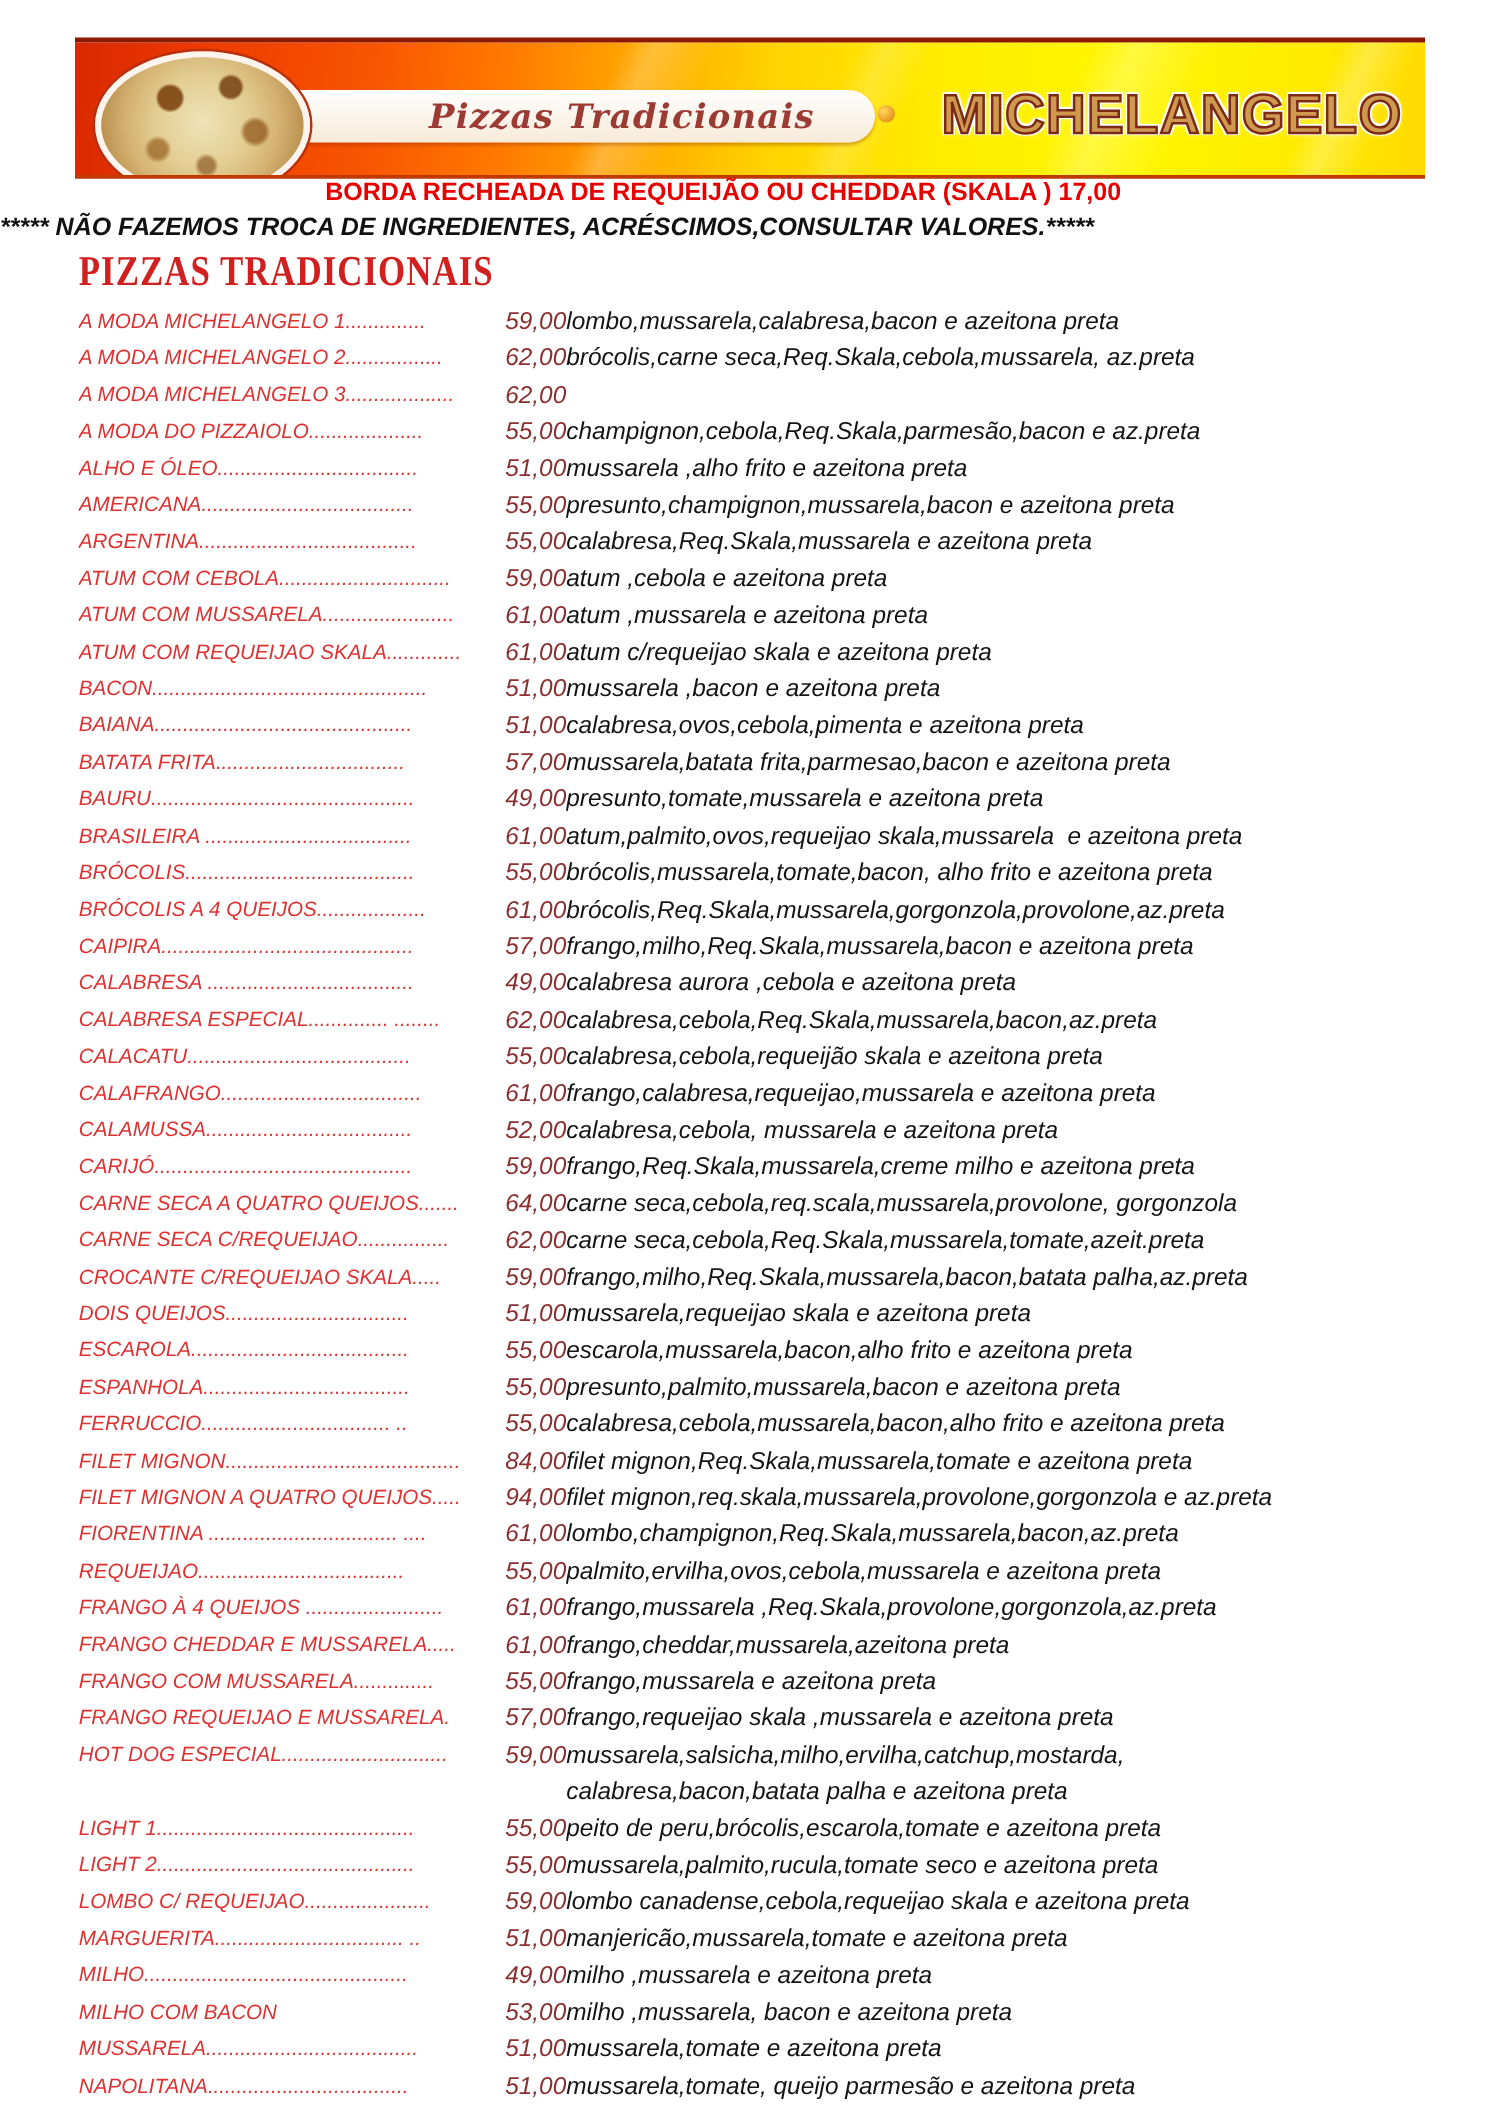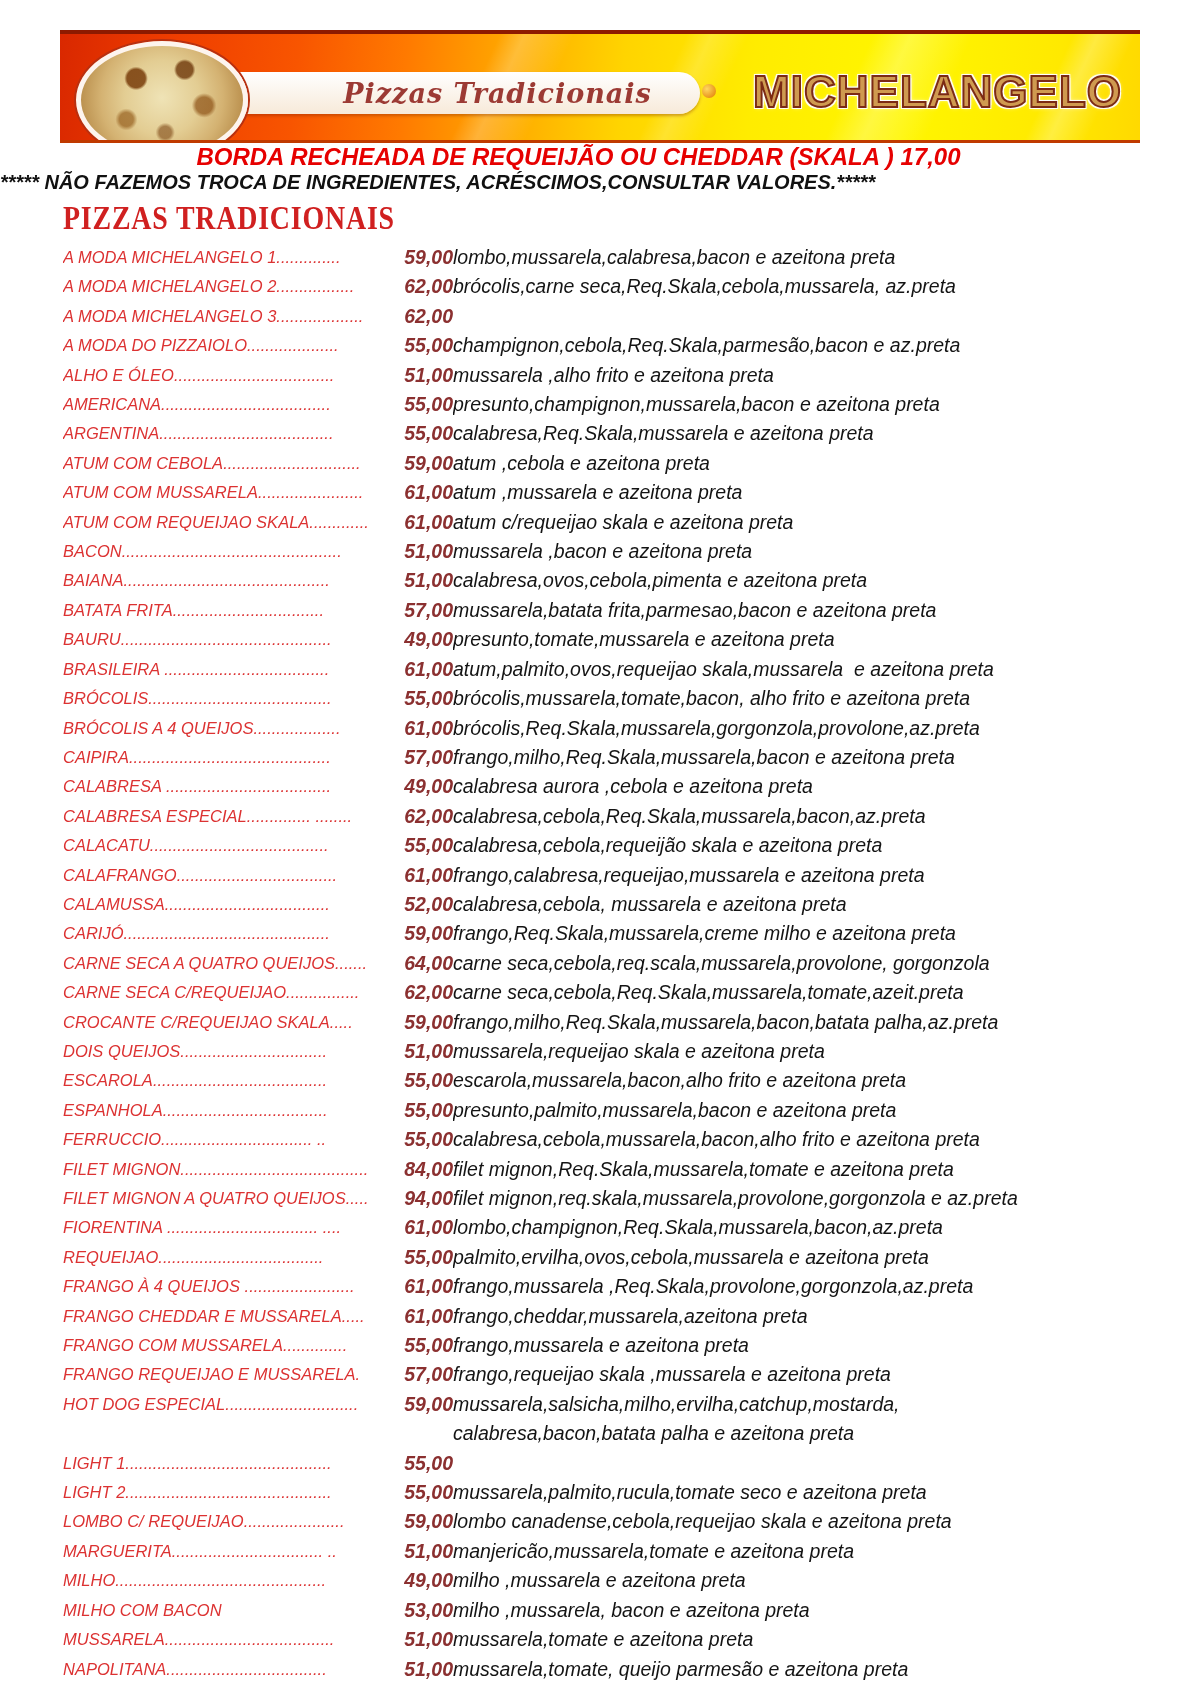--- a/index.html
+++ b/index.html
@@ -80,21 +80,21 @@
       2px 2px 0 rgba(255,255,255,.9), -2px -2px 0 rgba(255,255,255,.9),
       2px -2px 0 rgba(255,255,255,.9), -2px 2px 0 rgba(255,255,255,.9);
     z-index: 2;
     white-space: nowrap;
   }
 
   
   .notice-red {
     position: absolute; left: 0; top: 143px; width: 1130px;
     text-align: center;
-    font-size: 24px; font-weight: bold; font-style: italic;
+    font-size: 20px; font-weight: bold; 
     color: #e60000;
     letter-spacing: 0px;
     padding-left: 27px;
   }
   .notice-black {
     position: absolute; left: 0; top: 171px; width: 1160px;
     text-align: left;
     font-size: 20px; font-weight: bold; font-style: italic;
     color: #111111;
   }
@@ -123,21 +123,21 @@
   .name {
     width: 333px; flex: 0 0 333px;
     font-size: 16.5px; font-style: italic;
     color: #dc3232;
     line-height: 29.4px;
     white-space: nowrap; overflow: hidden;
   }
   .price {
     width: 57px; flex: 0 0 57px;
     text-align: right;
-    font-size: 19.5px; font-weight: bold; font-style: italic;
+    font-size: 19.5px; font-weight: normal; font-style: italic;
     color: #8b3030;
     line-height: 29.4px;
   }
   .desc {
     flex: 1;
     font-size: 19.5px; font-style: italic;
     color: #141414;
     line-height: 29.4px;
     white-space: pre; overflow: hidden;
   }
@@ -399,20 +399,21 @@
   <div class="row">
     <span class="name"><span>HOT DOG ESPECIAL</span><span>.............................</span></span>
     <span class="price">59,00</span>
     <span class="desc">mussarela,salsicha,milho,ervilha,catchup,mostarda,
 calabresa,bacon,batata palha e azeitona preta</span>
   </div>
 
   <div class="row">
     <span class="name"><span>LIGHT 1</span><span>.............................................</span></span>
     <span class="price">55,00</span>
+    <span class="desc">peito de peru,brócolis,escarola,tomate e azeitona preta</span>
   </div>
 
   <div class="row">
     <span class="name"><span>LIGHT 2</span><span>.............................................</span></span>
     <span class="price">55,00</span>
     <span class="desc">mussarela,palmito,rucula,tomate seco e azeitona preta</span>
   </div>
 
   <div class="row">
     <span class="name"><span>LOMBO C/ REQUEIJAO</span><span>......................</span></span>

